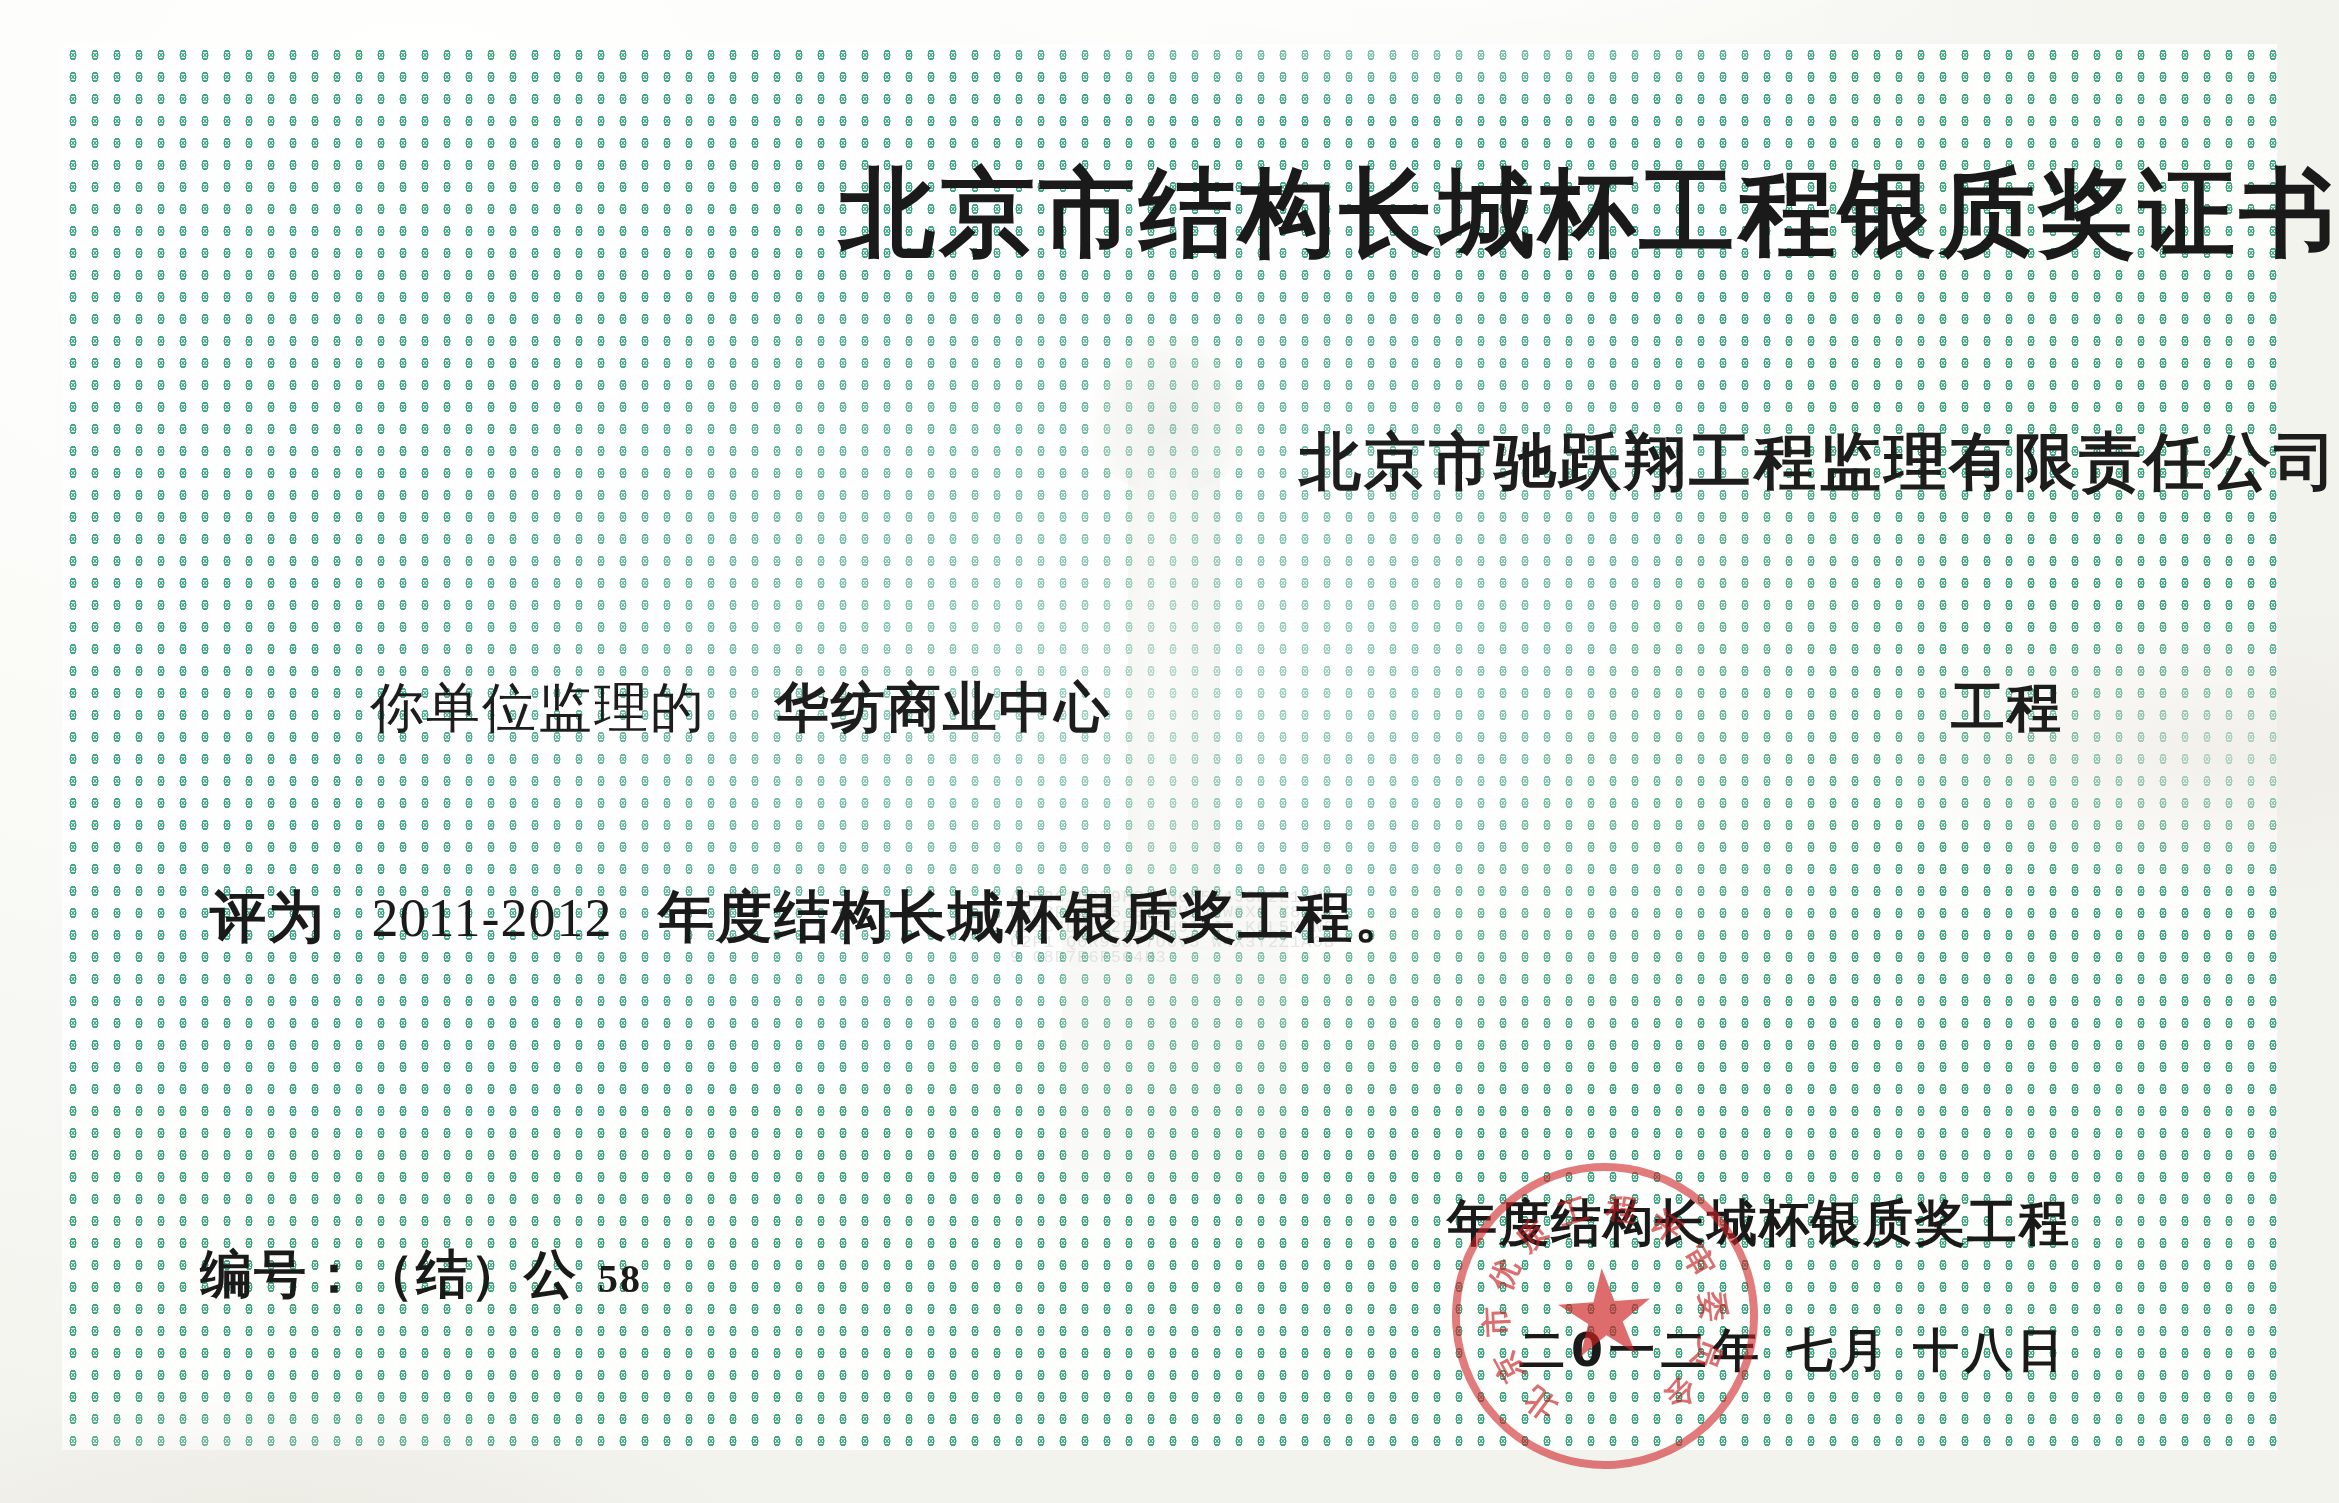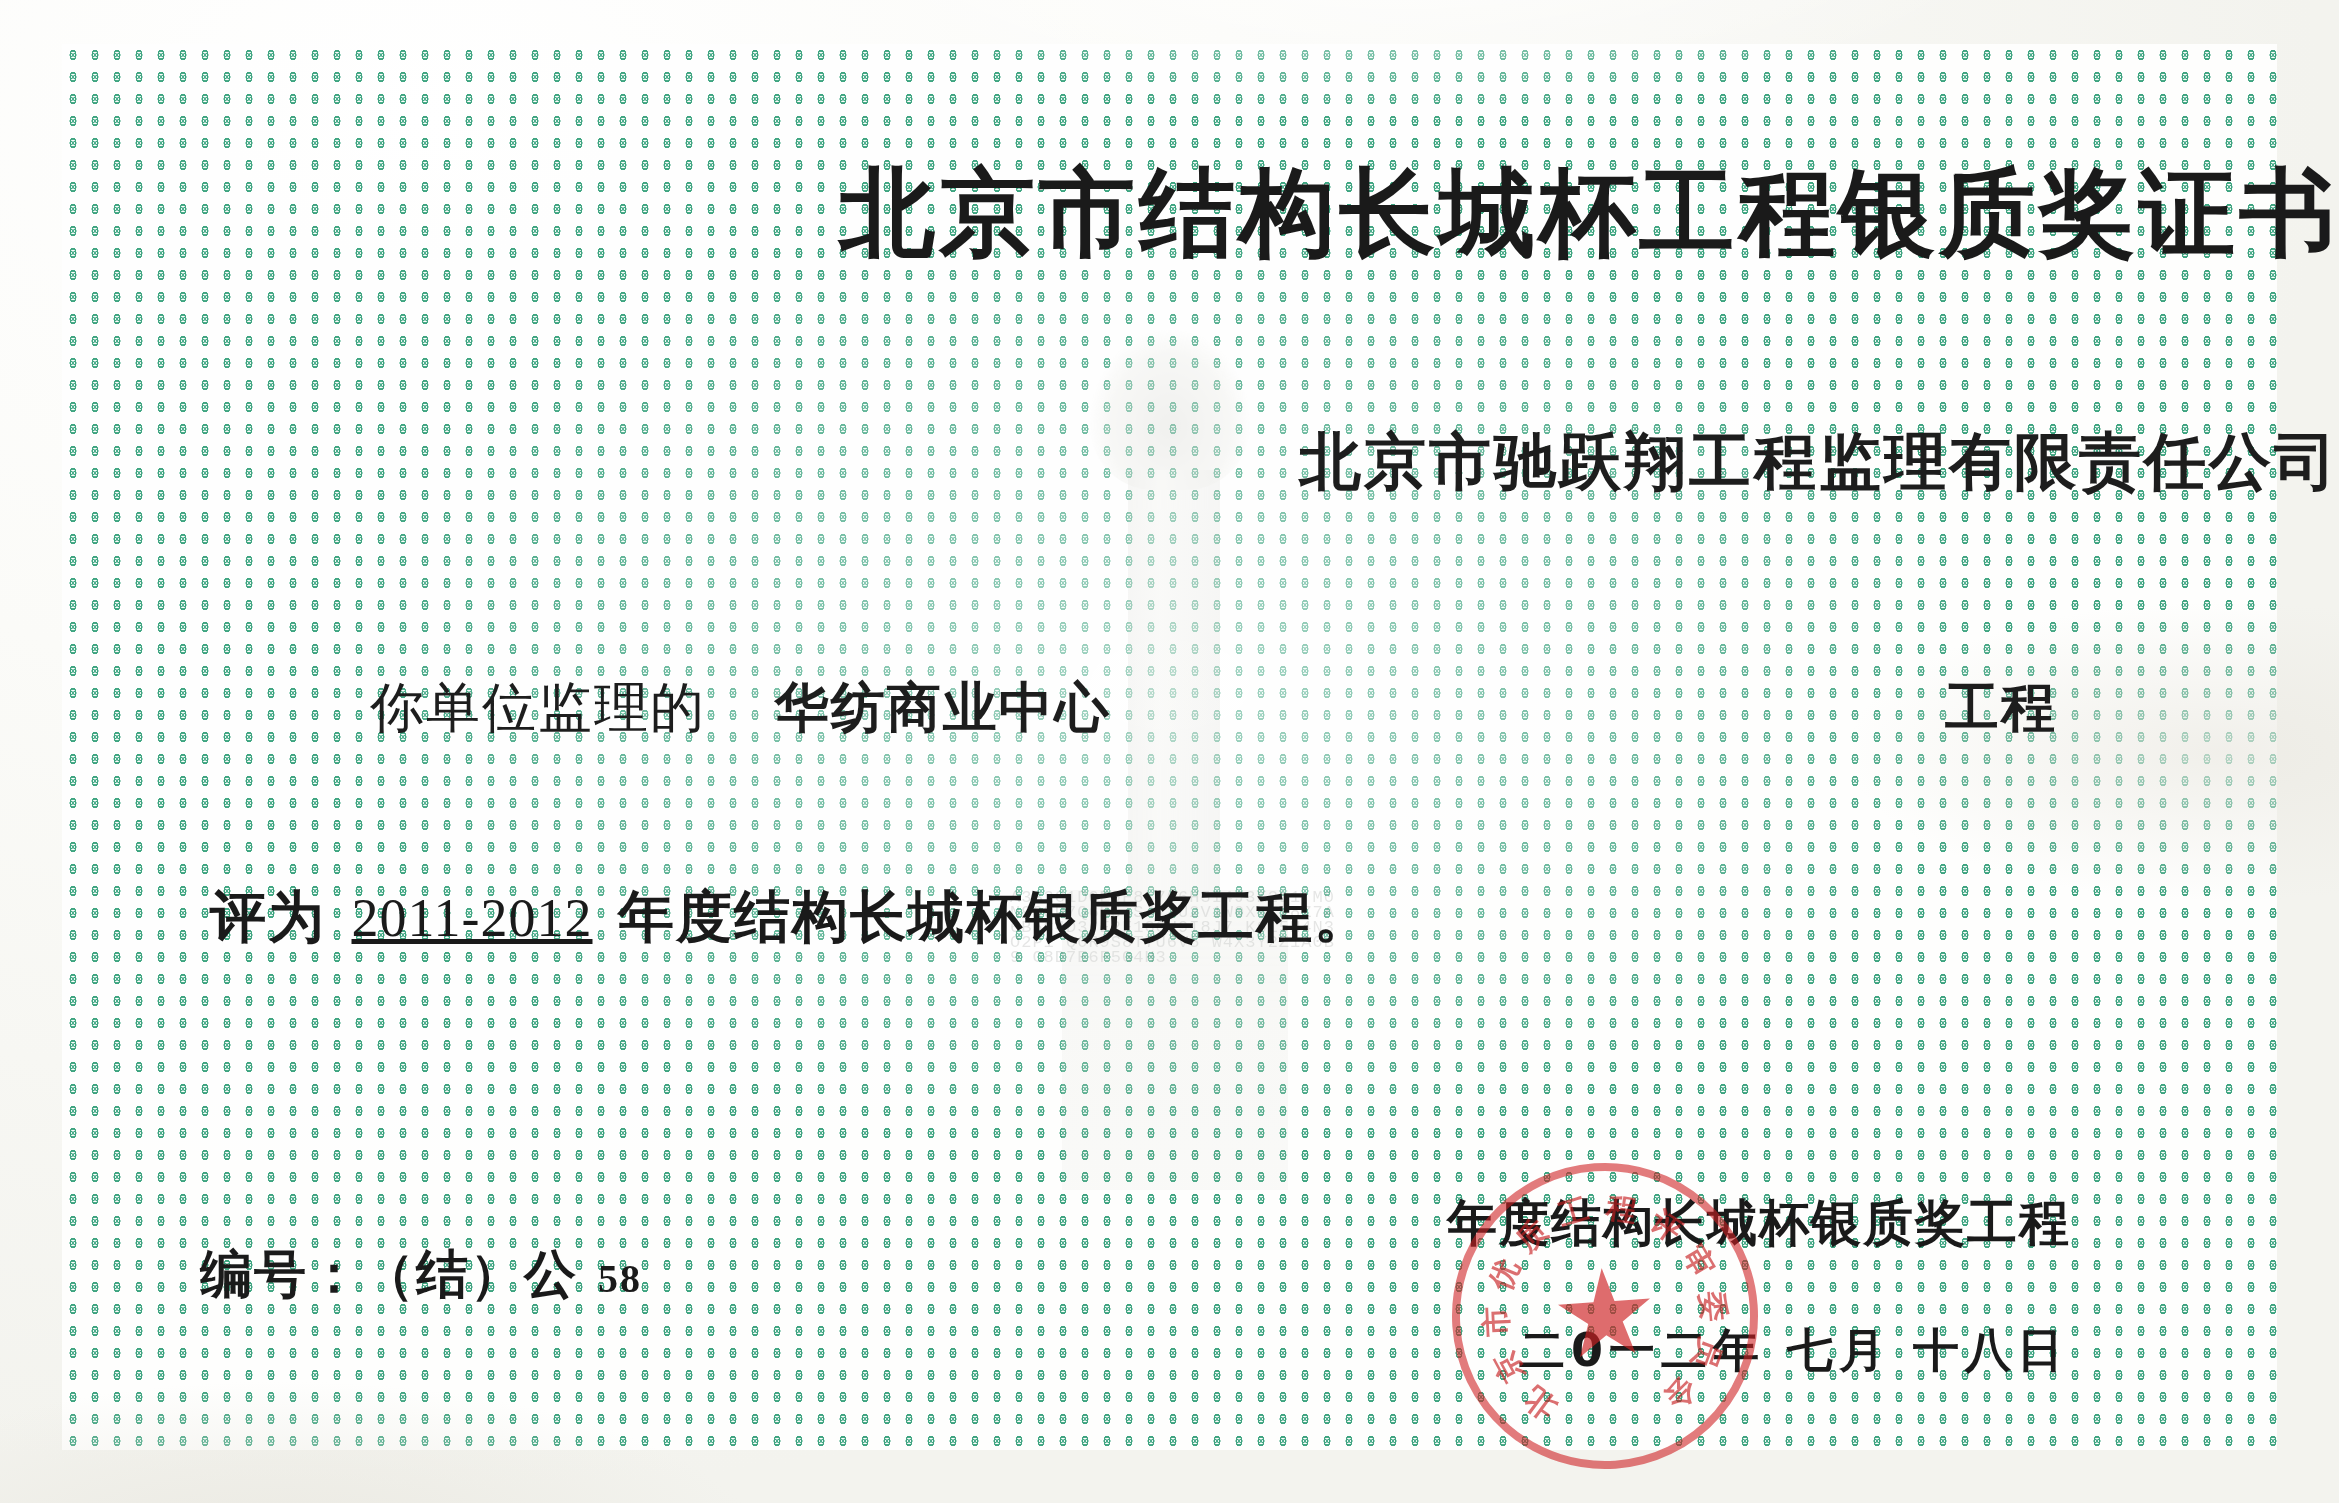--- a/index.html
+++ b/index.html
@@ -169,21 +169,21 @@
     color: #1d1d1d;
     white-space: nowrap;
   }
   .line-project .prefix { font-weight: 400; }
   .line-project .project-name {
     margin-left: 48px;
     font-weight: 700;
   }
   .suffix-gongcheng {
     position: absolute;
-    right: 282px;
+    right: 276px;
     top: 672px;
     font-family: "DejaVu Sans", sans-serif;
     font-weight: 700;
     font-size: 54px;
     letter-spacing: 2px;
     color: #1d1d1d;
     white-space: nowrap;
   }
 
   .line-award {
@@ -195,22 +195,21 @@
     font-size: 56px;
     letter-spacing: 2px;
     color: #1a1a1a;
     white-space: nowrap;
   }
   .line-award .years {
     font-family: "Liberation Serif", serif;
     font-weight: 400;
     font-size: 54px;
     letter-spacing: 1px;
-    margin: 0 4px;
-    text-decoration: underline;
+    margin: 0 24px;
   }
 
   .issuer {
     position: absolute;
     right: 268px;
     top: 1190px;
     font-family: "DejaVu Sans", sans-serif;
     font-weight: 700;
     font-size: 50px;
     letter-spacing: 2px;

